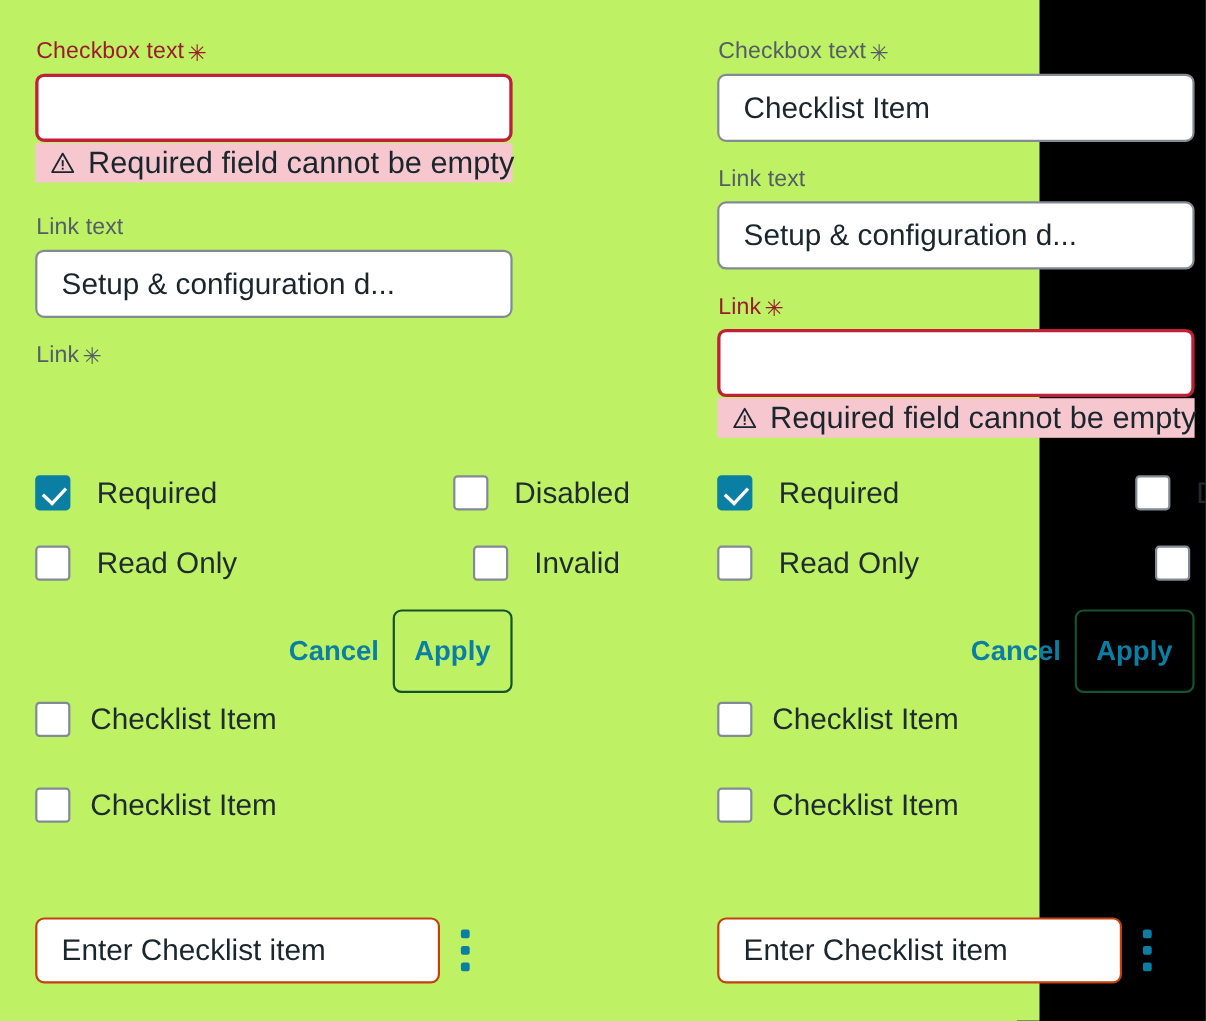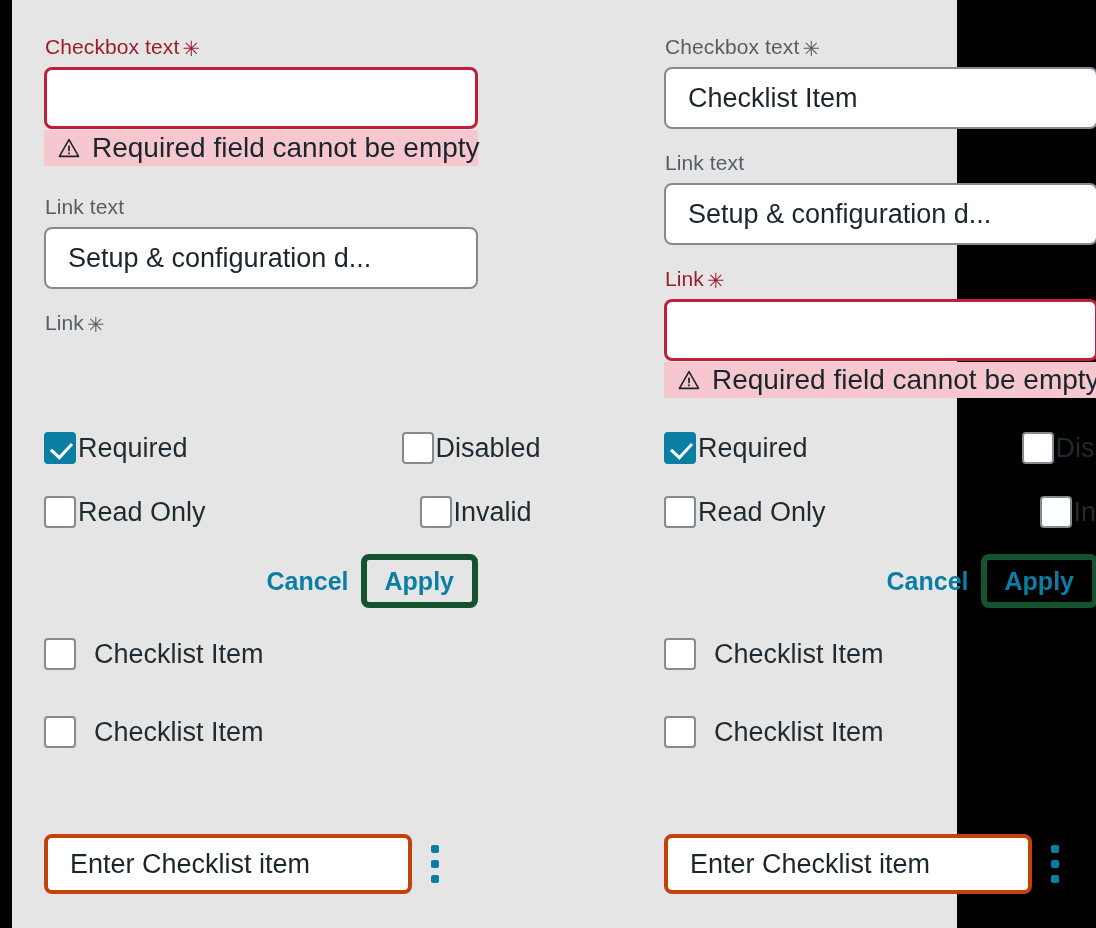--- a/index.html
+++ b/index.html
@@ -9,22 +9,21 @@
     height: 928px;
     background: #000000;
     font-family: "Liberation Sans", sans-serif;
     overflow: hidden;
   }
 
   .stage {
     position: relative;
     width: 945px;
     height: 928px;
-    background: #e5e5e5;
-    margin-left: 12px;
+    background: #bef264;
   }
 
   .panel {
     position: absolute;
     top: 0;
     width: 478px;
     height: 928px;
   }
   .panel.left  { left: 8px; }
   .panel.right { left: 628px; }
@@ -95,21 +94,21 @@
     position: absolute;
     left: 24px;
     width: 434px;
     display: flex;
     align-items: center;
   }
 
   .opt {
     display: flex;
     align-items: center;
-    gap: 2px;
+    gap: 24px;
   }
 
   .cbx {
     width: 32px;
     height: 32px;
     border-radius: 4px;
     background: #ffffff;
     border: 2px solid #828b94;
     flex: 0 0 auto;
     position: relative;
@@ -156,25 +155,25 @@
     cursor: pointer;
     font-family: "Liberation Sans", sans-serif;
     padding: 4px 2px;
   }
   .ghost-btn {
     font-size: 25px;
     line-height: 30px;
     color: #0b7ea3;
     font-weight: bold;
     background: transparent;
-    border: 6px solid #14532d;
+    border: 2px solid #14532d;
     border-radius: 8px;
     cursor: pointer;
     font-family: "Liberation Sans", sans-serif;
-    padding: 6px 18px;
+    padding: 21px 18px;
   }
 
   
   .chk-item {
     position: absolute;
     left: 24px;
     width: 434px;
     display: flex;
     align-items: center;
     gap: 18px;
@@ -192,21 +191,21 @@
     left: 24px;
     width: 434px;
     display: flex;
     align-items: center;
     gap: 10px;
   }
   .entry-input {
     flex: 0 0 368px;
     height: 60px;
     background: #ffffff;
-    border: 4px solid #c2410c;
+    border: 2px solid #c2410c;
     border-radius: 8px;
     display: flex;
     align-items: center;
     padding-left: 22px;
     overflow: hidden;
   }
   .entry-input .entry-txt {
     font-size: 27px;
     line-height: 32px;
     color: #1a252c;

